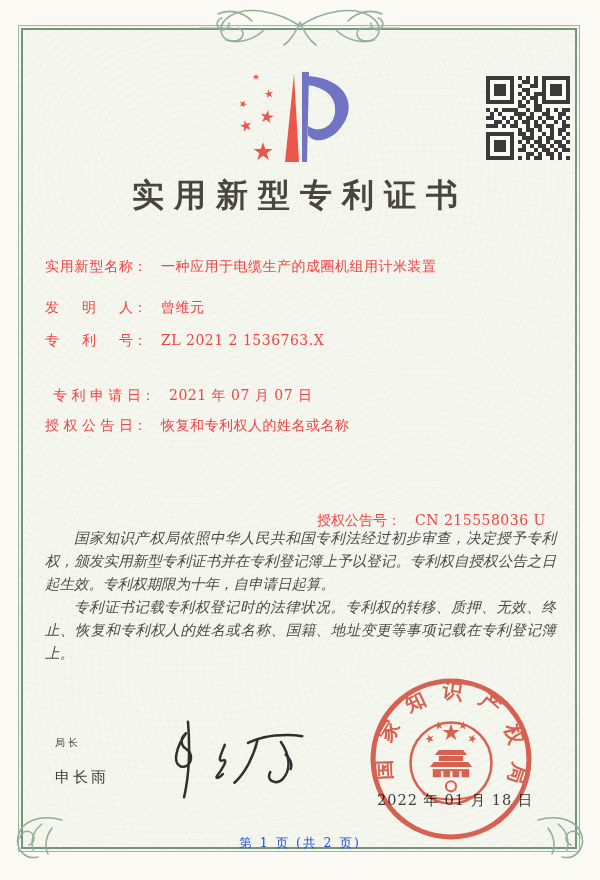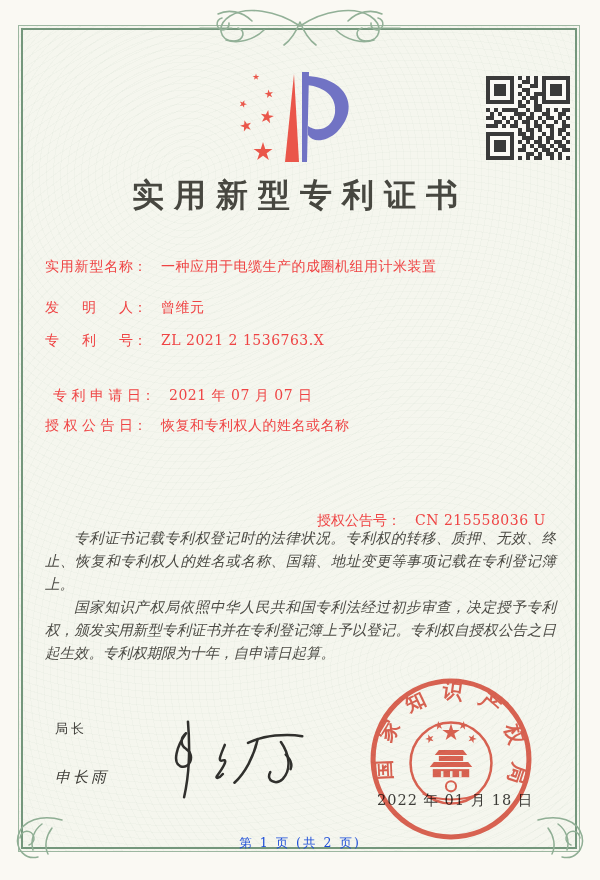--- a/index.html
+++ b/index.html
@@ -35,22 +35,22 @@
   .row{position:absolute;left:45px;font-size:14px;white-space:nowrap;color:#ef4444;}
   .lbl{display:inline-block;width:88px;text-align:justify;text-align-last:justify;vertical-align:bottom;}
   .val{margin-left:14px;letter-spacing:0.5px;}
   .row2col .col-right{position:absolute;left:255px;top:16px;white-space:nowrap;margin-left:17px;}
   .paras{
     position:absolute;left:45px;top:527px;width:511px;
     font-size:14.5px;line-height:23px;font-style:italic;color:#4b4a44;
     text-align:justify;
   }
   .paras p{margin:0;text-indent:2em;}
-  .sig-title{position:absolute;left:55px;top:720px;font-size:13px;letter-spacing:3px;}
-  .sig-name{position:absolute;left:55px;top:768px;font-size:15px;letter-spacing:3px;font-style:italic;}
+  .sig-title{position:absolute;left:55px;top:736px;font-size:10px;letter-spacing:3px;}
+  .sig-name{position:absolute;left:55px;top:768px;font-size:15px;letter-spacing:3px;}
   .sig-script{position:absolute;left:148px;top:712px;width:200px;height:92px;}
   .seal{position:absolute;left:366px;top:674px;width:170px;height:170px;opacity:0.88;mix-blend-mode:multiply;}
   .seal-date{
     position:absolute;left:377px;top:791px;font-size:14.5px;letter-spacing:1px;color:#3d3c38;
   }
   .footer{
     position:absolute;left:0;top:835px;width:100%;text-align:center;
     font-size:12.5px;letter-spacing:2px;color:#1d4ed8;
   }
 </style>
@@ -380,22 +380,22 @@
   <div class="row" style="top:417px;">
     <span class="lbl">授权公告日</span><span>：</span><span class="val">恢复和专利权人的姓名或名称</span>
   </div>
   <div class="row row2col" style="top:496px;width:511px;">
     <span class="col-right">
       <span>授权公告号</span><span>：</span><span class="val">CN 215558036 U</span>
     </span>
   </div>
 
   <div class="paras">
+    <p>国家知识产权局依照中华人民共和国专利法经过初步审查，决定授予专利权，颁发实用新型专利证书并在专利登记簿上予以登记。专利权自授权公告之日起生效。专利权期限为十年，自申请日起算。</p>
     <p>专利证书记载专利权登记时的法律状况。专利权的转移、质押、无效、终止、恢复和专利权人的姓名或名称、国籍、地址变更等事项记载在专利登记簿上。</p>
-    <p>国家知识产权局依照中华人民共和国专利法经过初步审查，决定授予专利权，颁发实用新型专利证书并在专利登记簿上予以登记。专利权自授权公告之日起生效。专利权期限为十年，自申请日起算。</p>
   </div>
 
   <div class="sig-title">局长</div>
   <div class="sig-name">申长雨</div>
 
   <svg class="sig-script" viewBox="0 0 200 95">
     <g stroke="#30302d" fill="none" stroke-width="2.6" stroke-linecap="round">
       <path d="M36,22 C26,36 22,52 30,56 C40,60 46,44 36,38 C30,34 30,27 36,22"></path>
       <path d="M38,10 C40,34 40,62 34,88"></path>
       <path d="M76,34 C72,44 68,52 74,50 C80,48 74,58 68,66 C66,69 70,69 74,64"></path>

